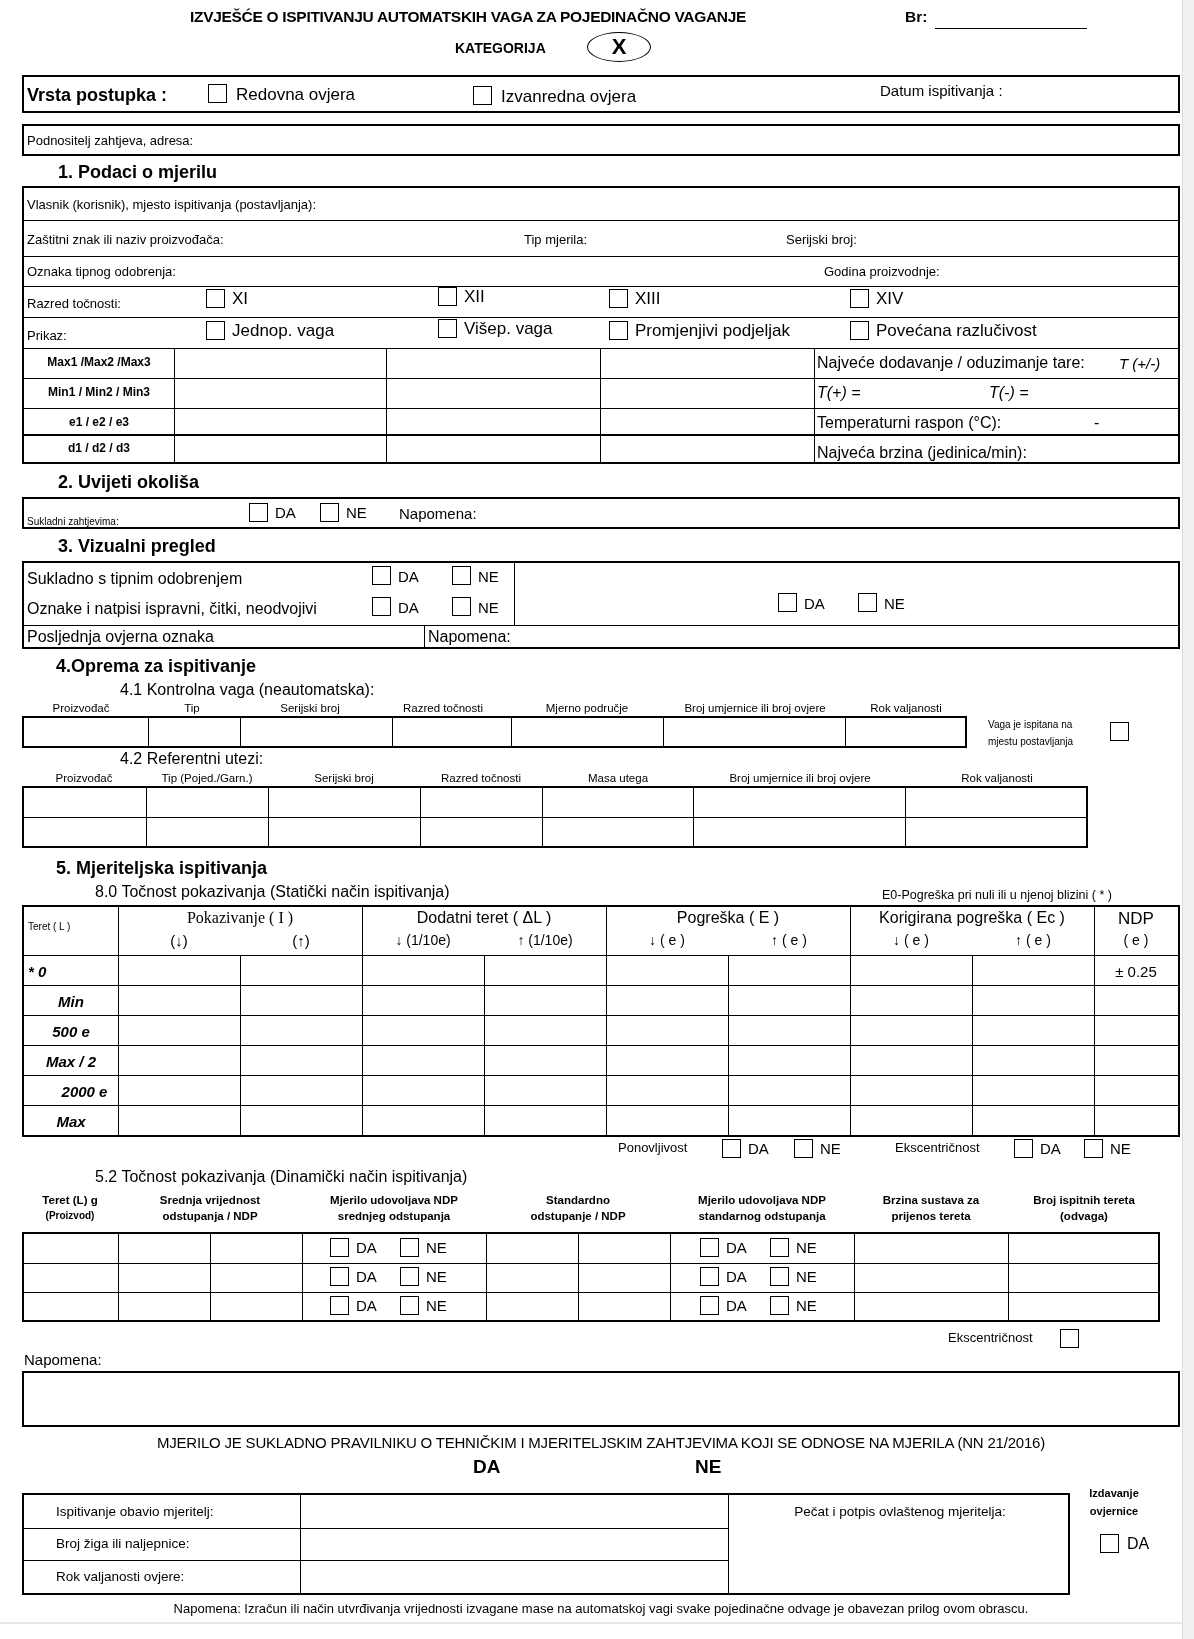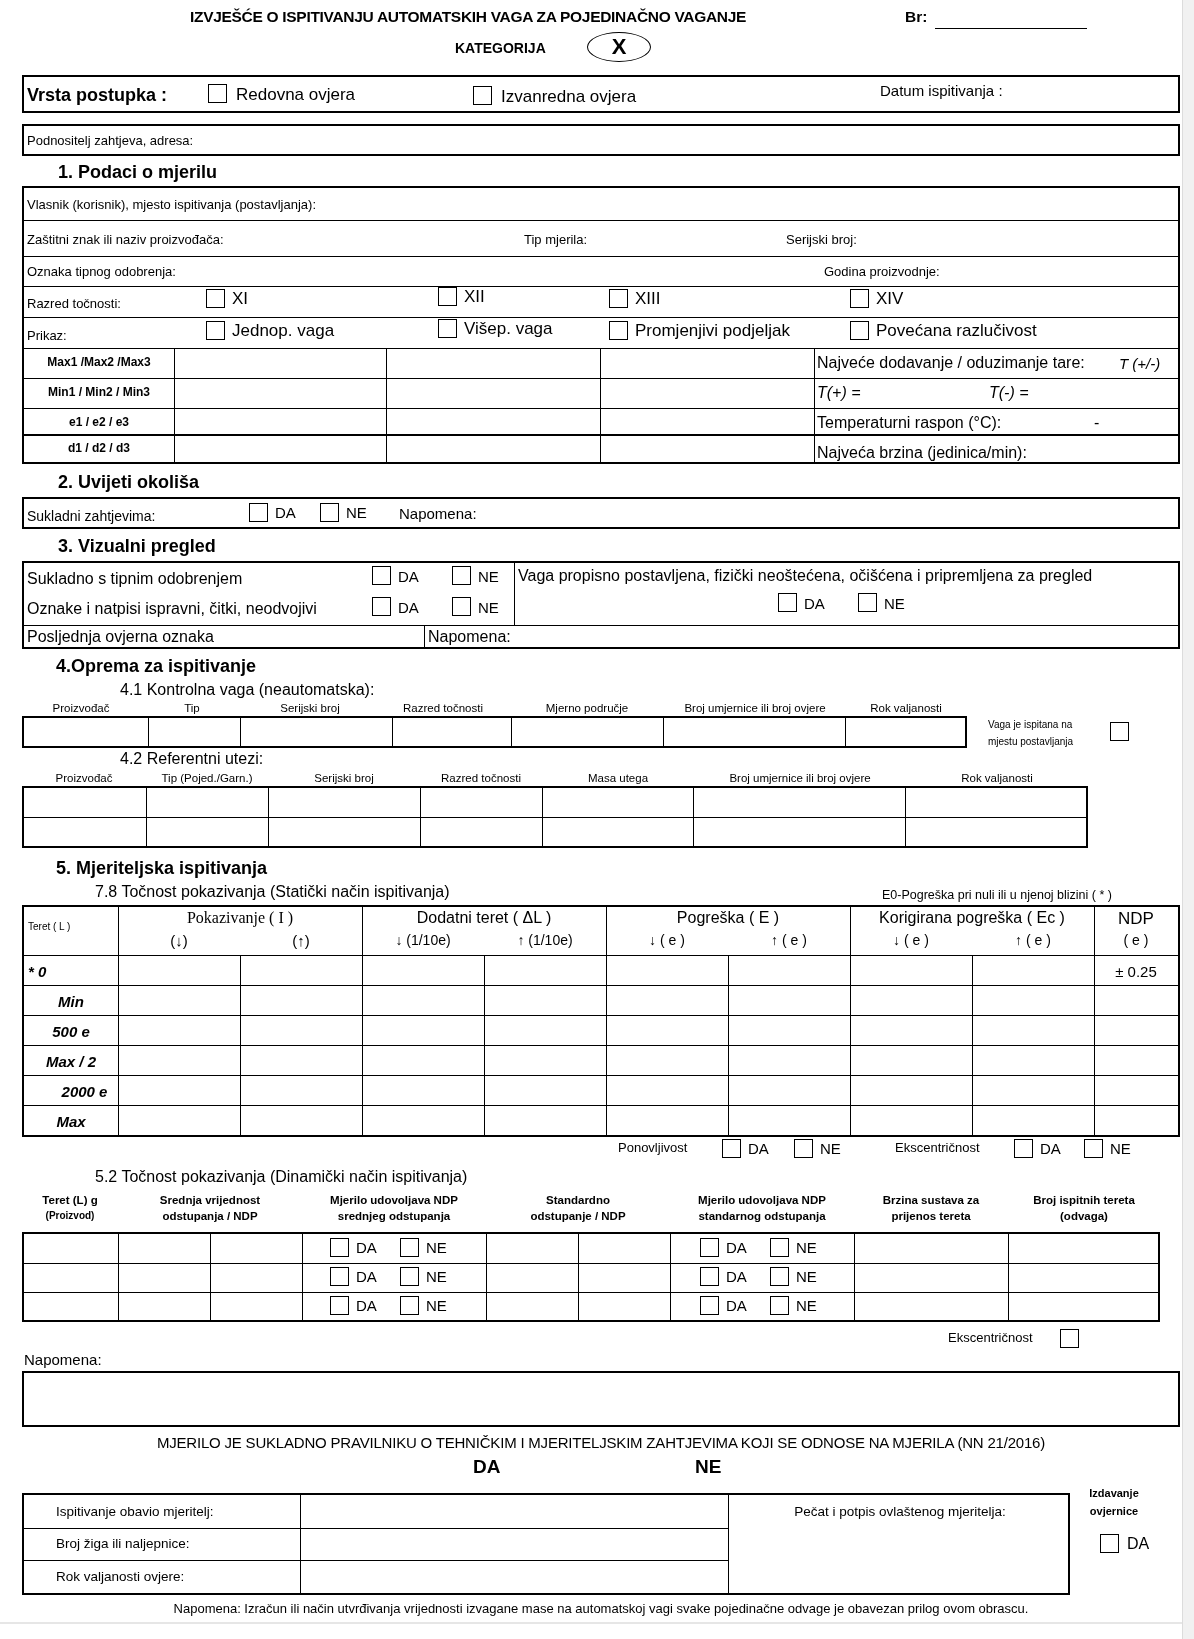--- a/index.html
+++ b/index.html
@@ -107,21 +107,21 @@
   <div class="vline" style="left:150px; top:0; height:28px;"></div>
   <div class="vline" style="left:362px; top:0; height:28px;"></div>
   <div class="vline" style="left:576px; top:0; height:28px;"></div>
   <div class="vline" style="left:790px; top:0; height:28px;"></div>
   <span class="t lab" style="left:0; width:150px; text-align:center; top:7px; font-size:12px;">d1  /  d2 /  d3</span>
   <span class="t" style="left:793px; top:10px; font-size:16px;">Najveća brzina (jedinica/min):</span>
 </div>
 
 <div class="t sec" style="left:58px; top:472px;">2. Uvijeti okoliša</div>
 <div class="row" style="top:497px; height:32px;">
-  <span class="t" style="left:3px; top:9px; font-size:14px;">Sukladni zahtjevima:</span>
+  <span class="t" style="left:3px; top:17px; font-size:10px;">Sukladni zahtjevima:</span>
   <span class="t" style="left:225px; top:4px;"><span class="cb"></span></span>
   <span class="t" style="left:251px; top:5px; font-size:15px;">DA</span>
   <span class="t" style="left:296px; top:4px;"><span class="cb"></span></span>
   <span class="t" style="left:322px; top:5px; font-size:15px;">NE</span>
   <span class="t" style="left:375px; top:6px; font-size:15px;">Napomena:</span>
 </div>
 
 <div class="t sec" style="left:58px; top:536px;">3. Vizualni pregled</div>
 <div class="row" style="top:561px; height:88px;">
   <div class="vline" style="left:490px; top:0; height:62px;"></div>
@@ -130,21 +130,20 @@
   <span class="t" style="left:3px; top:7px; font-size:16px;">Sukladno s tipnim odobrenjem</span>
   <span class="t" style="left:348px; top:3px;"><span class="cb"></span></span>
   <span class="t" style="left:374px; top:5px; font-size:15px;">DA</span>
   <span class="t" style="left:428px; top:3px;"><span class="cb"></span></span>
   <span class="t" style="left:454px; top:5px; font-size:15px;">NE</span>
   <span class="t" style="left:3px; top:37px; font-size:16px;">Oznake i natpisi ispravni, čitki, neodvojivi</span>
   <span class="t" style="left:348px; top:34px;"><span class="cb"></span></span>
   <span class="t" style="left:374px; top:36px; font-size:15px;">DA</span>
   <span class="t" style="left:428px; top:34px;"><span class="cb"></span></span>
   <span class="t" style="left:454px; top:36px; font-size:15px;">NE</span>
-  <span class="t" style="left:494px; top:4px; font-size:16px;">Vaga propisno postavljena, fizički neoštećena, očišćena i pripremljena za pregled</span>
   <span class="t" style="left:754px; top:30px;"><span class="cb"></span></span>
   <span class="t" style="left:780px; top:32px; font-size:15px;">DA</span>
   <span class="t" style="left:834px; top:30px;"><span class="cb"></span></span>
   <span class="t" style="left:860px; top:32px; font-size:15px;">NE</span>
   <span class="t" style="left:3px; top:65px; font-size:16px;">Posljednja ovjerna oznaka</span>
   <span class="t" style="left:404px; top:65px; font-size:16px;">Napomena:</span>
 </div>
 
 <div class="t sec" style="left:56px; top:656px;">4.Oprema za ispitivanje</div>
 <div class="t" style="left:120px; top:681px; font-size:16px;">4.1 Kontrolna vaga (neautomatska):</div>
@@ -202,21 +201,21 @@
     <td></td>
     <td></td>
     <td></td>
     <td></td>
     <td></td>
   </tr>
 </tbody>
   </table>
 
 <div class="t sec" style="left:56px; top:858px;">5. Mjeriteljska ispitivanja</div>
-<div class="t" style="left:95px; top:883px; font-size:16px;">7.8 Točnost pokazivanja (Statički način ispitivanja)</div>
+<div class="t" style="left:95px; top:883px; font-size:16px;">8.0 Točnost pokazivanja (Statički način ispitivanja)</div>
 <div class="t" style="left:882px; top:888px; font-size:12.5px;">E0-Pogreška pri nuli ili u njenoj blizini ( * )</div>
 
 <div class="box" style="left:22px; top:905px; width:1158px; height:232px;">
 
   <div class="hline" style="left:0; top:48px; width:1154px;"></div>
   <div class="vline" style="left:94px; top:0; height:228px;"></div>
   <div class="vline" style="left:338px; top:0; height:228px;"></div>
   <div class="vline" style="left:582px; top:0; height:228px;"></div>
   <div class="vline" style="left:826px; top:0; height:228px;"></div>
   <div class="vline" style="left:1070px; top:0; height:228px;"></div>

